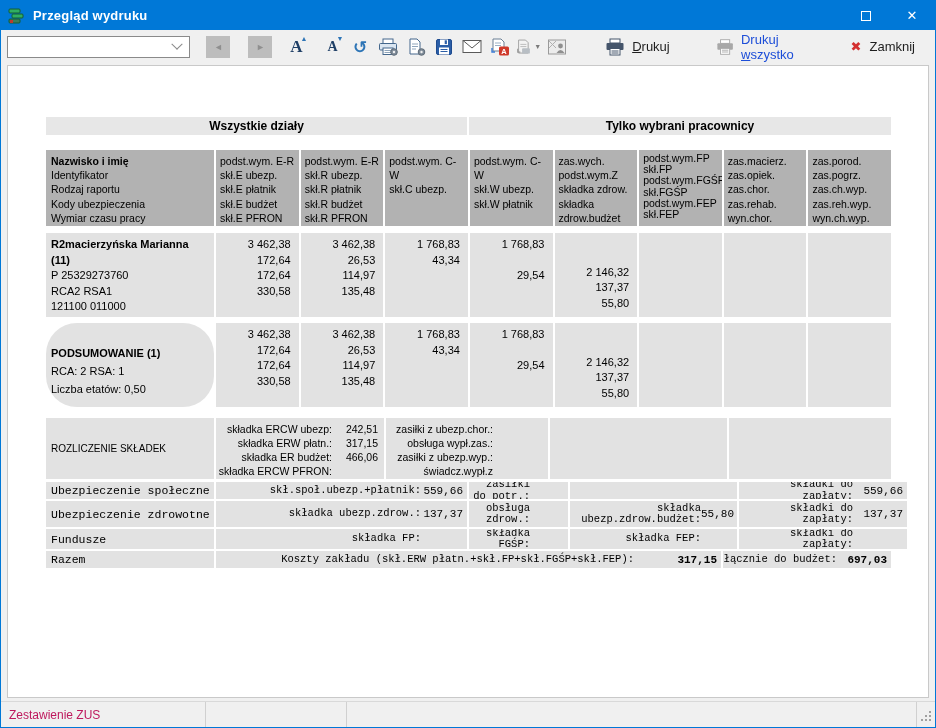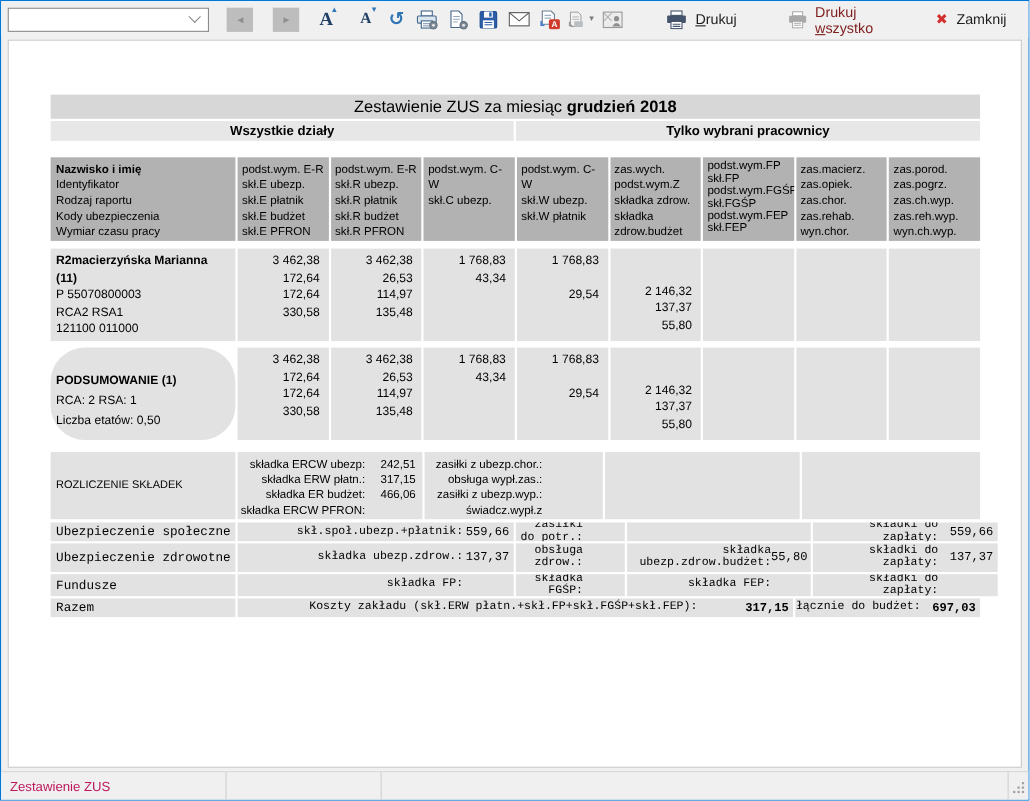--- a/index.html
+++ b/index.html
@@ -22,21 +22,21 @@
   .tool{height:26px;min-width:24px;display:flex;align-items:center;justify-content:center;margin:0 2px;position:relative;}
   .navbtn{width:22px;height:22px;background:#bdbdbd;color:#8f8f8f;font-size:9px;margin-left:16px;}
   .navbtn.fwd{margin-left:16px;}
   .fontbtn{margin-left:10px;width:26px;}
   .fontbtn .A{font-family:"Liberation Serif","DejaVu Serif",serif;font-weight:bold;font-size:17px;color:#1f3f66;}
   .fontbtn .A.small{font-size:14px;}
   .fontbtn .caret{position:absolute;top:1px;right:1px;font-size:7px;color:#2e75b6;}
   .refresh{font-family:"DejaVu Sans",sans-serif;font-size:17px;font-weight:bold;color:#2e75b6;}
   .dd-caret{font-size:7px;color:#7a7a7a;margin-left:3px;}
   .action-btn{display:flex;align-items:center;gap:7px;height:28px;padding:0 12px;font-size:13px;color:#1e1e1e;margin-left:22px;}
-  .action-btn.disabled{color:#7f1d1d;}
+  .action-btn.disabled{color:#1d4ed8;}
   .accel{text-decoration:underline;}
   .closebtn{display:flex;align-items:center;gap:8px;height:28px;padding:0 12px;font-size:13px;color:#1e1e1e;margin-right:2px;}
   .xred{color:#d32f2f;font-size:13px;font-weight:bold;}
   
   .content{flex:1;padding:2px 6px 3px;overflow:hidden;}
   .page{height:100%;background:#fff;border:1px solid #c9c9c9;position:relative;}
   .report{position:absolute;left:38px;top:49px;width:845px;font-family:"Liberation Sans","DejaVu Sans",sans-serif;color:#000;}
   .trow{display:flex;gap:2px;}
   .title-row{height:22px;background:#d7d7d7;align-items:center;justify-content:center;font-size:15px;}
   .section-row{margin-top:2px;height:18px;margin-bottom:15px;}
@@ -103,20 +103,36 @@
   .sb-div{width:1px;height:100%;background:#d0d0d0;}
   .sb-fill{flex:1;height:100%;}
   .grip{width:16px;height:16px;position:relative;margin-right:2px;}
   .grip i{position:absolute;width:2px;height:2px;background:#a0a0a0;}
 </style>
 </head>
 <body>
 
 <div class="window">
 
+  <div class="titlebar">
+    <svg class="app-icon" viewBox="0 0 18 16">
+      <rect x="1" y="1" width="11" height="4" rx="1" fill="#2fae62" stroke="#145c34"></rect>
+      <rect x="4" y="6" width="11" height="4" rx="1" fill="#2fae62" stroke="#145c34"></rect>
+      <rect x="1" y="11" width="11" height="4" rx="1" fill="#3a7d5c" stroke="#145c34"></rect>
+      <rect x="2" y="12" width="3" height="3" fill="#c0392b"></rect>
+    </svg>
+    <span class="title-text">Przegląd wydruku</span>
+    <div class="tb-spacer"></div>
+    <div class="tb-btn">
+        <span class="max-glyph"></span>
+      </div>
+    <div class="tb-btn">
+        <span class="close-glyph">✕</span>
+      </div>
+  </div>
 
   <div class="toolbar">
     <div class="combo">
       <span></span>
       <span class="combo-chev"></span>
     </div>
     <div class="tool navbtn">
         <span>◄</span>
       </div>
     <div class="tool navbtn fwd">
@@ -221,23 +237,20 @@
     <div class="tb-spacer"></div>
     <div class="closebtn">
       <span class="xred">✖</span>
       <span>Zamknij</span>
     </div>
   </div>
 
   <div class="content">
     <div class="page">
       <div class="report" id="report">
-        <div class="trow title-row">
-          <span><span>Zestawienie ZUS za miesiąc </span><b>grudzień 2018</b></span>
-        </div>
         <div class="trow section-row">
           <div class="seccell sl">Wszystkie działy</div>
           <div class="seccell sr">Tylko wybrani pracownicy</div>
         </div>
 
       <div class="trow hrow">
             <div class="hcell c1">
               <div class="hl b">Nazwisko i imię</div>
               <div class="hl">Identyfikator</div>
               <div class="hl">Rodzaj raportu</div>
@@ -298,21 +311,21 @@
               <div class="hl">zas.porod.</div>
               <div class="hl">zas.pogrz.</div>
               <div class="hl">zas.ch.wyp.</div>
               <div class="hl">zas.reh.wyp.</div>
               <div class="hl">wyn.ch.wyp.</div>
             </div>
           </div>
           <div class="trow drow">
             <div class="dcell c1">
               <div class="dl b">R2macierzyńska Marianna (11)</div>
-              <div class="dl">P 55070800003</div>
+              <div class="dl">P 25329273760</div>
               <div class="dl">RCA2 RSA1</div>
               <div class="dl">121100 011000</div>
               <div class="dl">0/0 1/2</div>
             </div>
             <div class="dcell num i0">
               <div class="dl">3 462,38</div>
               <div class="dl">172,64</div>
               <div class="dl">172,64</div>
               <div class="dl">330,58</div>
             </div>

